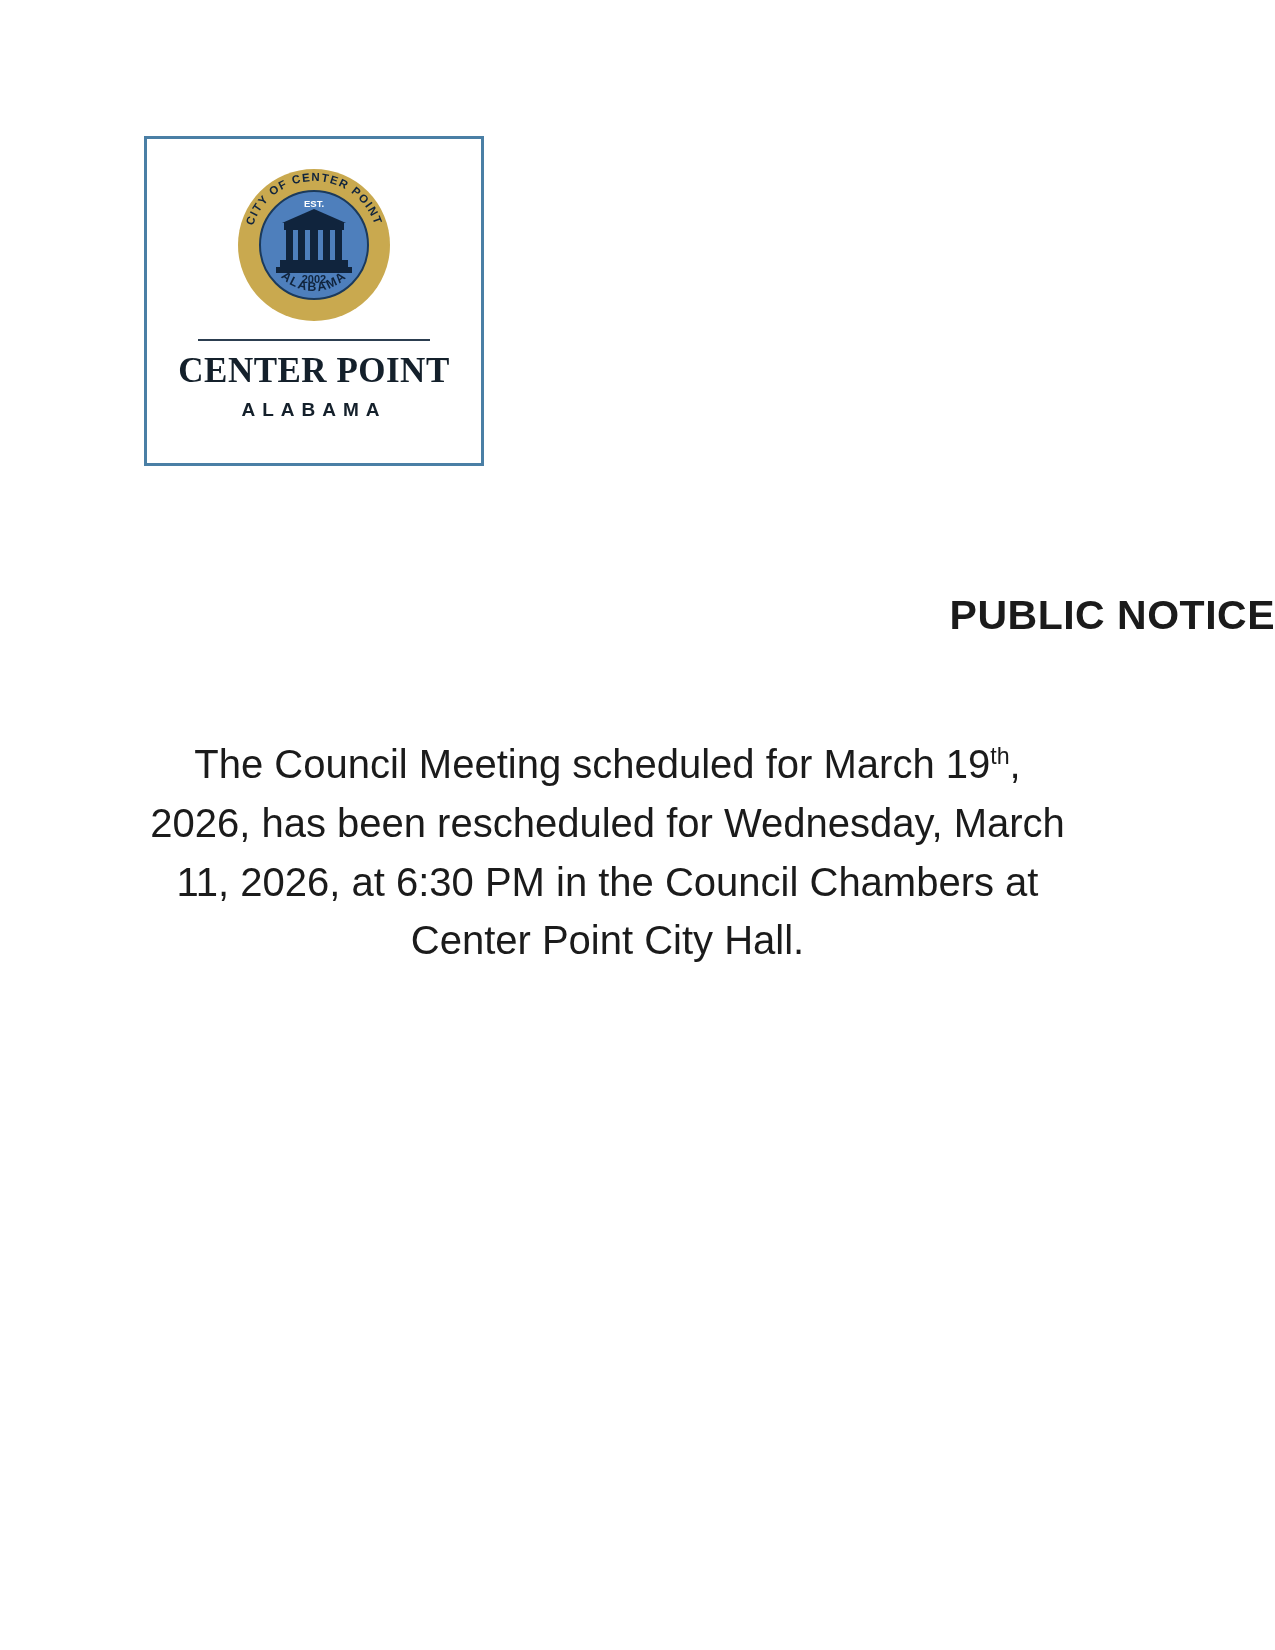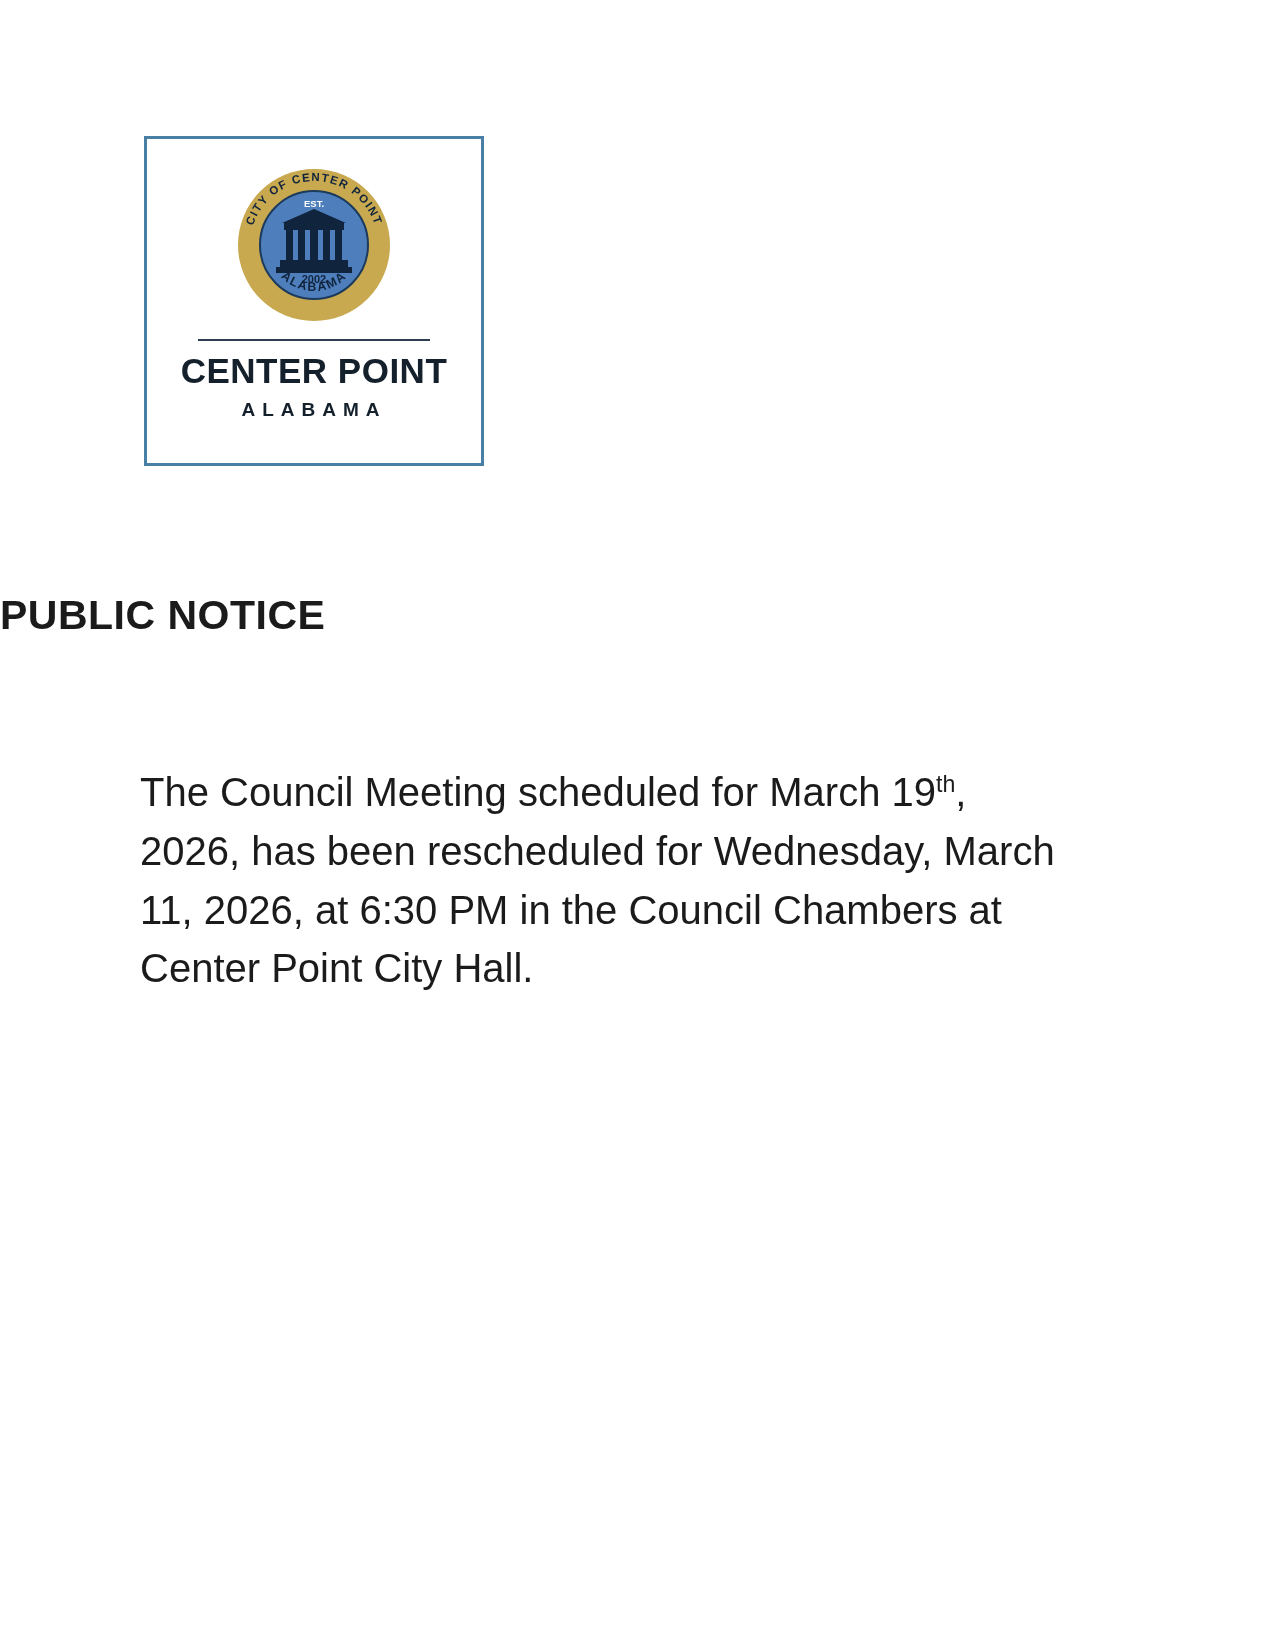--- a/index.html
+++ b/index.html
@@ -58,58 +58,58 @@
   .logo-title {
     position: absolute;
     left: 0;
     right: 0;
     top: 212px;
     text-align: center;
     font-size: 35px;
     font-weight: bold;
     letter-spacing: 0.5px;
     color: #14202b;
-    font-family: Liberation Sans, sans-serif;
+    font-family: Liberation Serif, serif;
   }
 
   .logo-sub {
     position: absolute;
     left: 0;
     right: 0;
     top: 260px;
     text-align: center;
     font-size: 19px;
     font-weight: bold;
     letter-spacing: 7px;
     color: #14202b;
   }
 
   
   .notice-title {
     position: absolute;
     left: 0;
     right: 0;
     top: 592px;
-    text-align: left;
+    text-align: right;
     font-size: 41px;
     font-weight: bold;
     letter-spacing: 0.5px;
     color: #1b1b1b;
   }
 
   .notice-body {
     position: absolute;
     left: 140px;
     width: 935px;
     top: 735px;
+    text-align: center;
     font-size: 40px;
     line-height: 1.47;
     color: #1b1b1b;
     font-weight: 400;
-    margin-top: 28px;
   }
 
   .notice-body p {
     margin: 0 0 22px 0;
   }
 
   .notice-body sup {
     font-size: 0.58em;
     vertical-align: super;
     line-height: 0;

